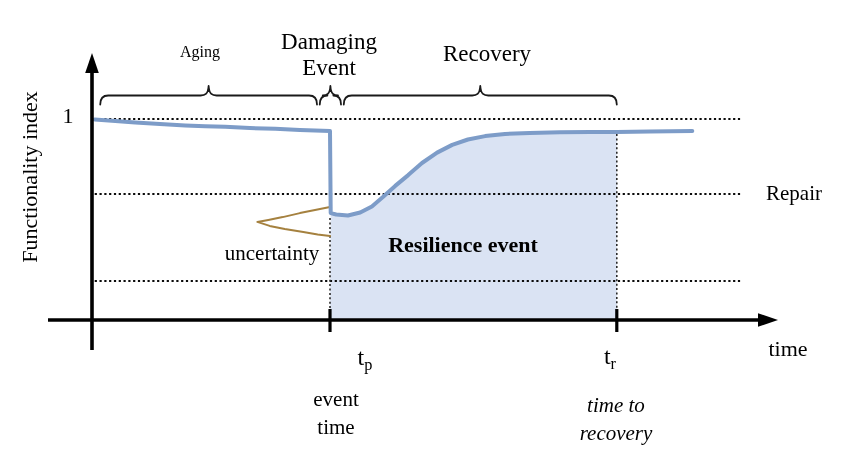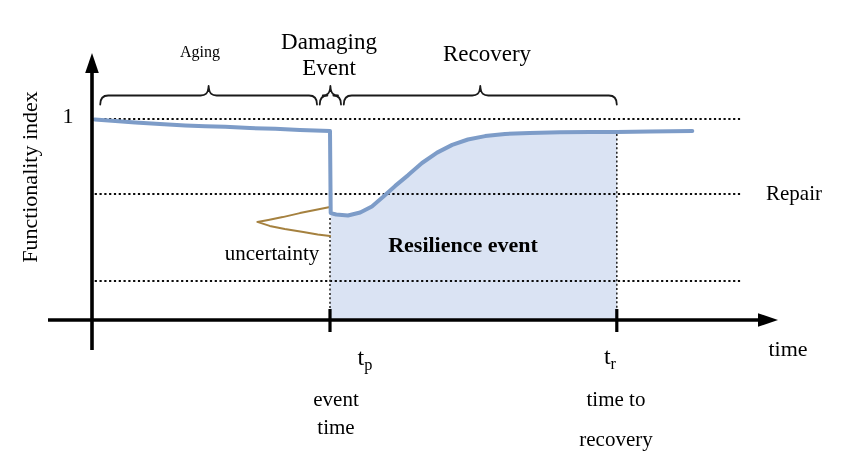--- a/index.html
+++ b/index.html
@@ -17,21 +17,21 @@
   .aging{left:200px;top:52px;font-size:16px;}
   .damaging{left:329px;top:55px;font-size:23px;line-height:26px;}
   .recovery{left:487px;top:54px;font-size:23px;}
   .uncertainty{left:272px;top:254px;font-size:21px;}
   .resilience{left:463px;top:245px;font-size:22px;font-weight:bold;}
   .repair{left:794px;top:194px;font-size:21px;}
   .collapse{left:798px;top:280px;font-size:21px;}
   .tp{left:333px;top:357px;font-size:24px;margin-left:32px;}
   .tpcap{left:336px;top:413px;font-size:21px;line-height:28px;}
   .tr{left:610px;top:356px;font-size:24px;}
-  .trcap{left:616px;top:419px;font-size:21px;line-height:40px;}
+  .trcap{left:616px;top:419px;font-size:21px;line-height:28px;font-style:italic;}
   .xlabel{left:788px;top:349px;font-size:22px;}
   .sub{font-size:0.68em;position:relative;top:0.32em;}
 </style>
 </head>
 <body>
 
 <div class="stage">
   <svg id="fig" width="858" height="470" viewBox="0 0 858 470">
       <path d="M 330.0 320 L 330.7 213.1 L 336.2 214.5 L 347.9 215.5 L 360.2 212.5 L 371.9 206.4 L 382.9 197.0 L 395.2 185.9 L 408.2 175.1 L 422.0 163.0 L 437.1 152.6 L 452.2 144.9 L 467.9 139.5 L 485.1 136.1 L 505.0 133.9 L 529.7 132.9 L 559.9 132.3 L 590.0 132.1 L 616.8 131.9 L 616.8 320 Z" fill="#dae3f3" stroke="none"></path>
       <path d="M 100.232 104.5 C 100.232 97 104.232 95.5 108.232 95.5 L 200.62 95.5 C 204.62 95.5 208.12 94.5 208.62 86 C 209.12 94.5 212.62 95.5 216.62 95.5 L 309.00800000000004 95.5 C 313.00800000000004 95.5 317.00800000000004 97 317.00800000000004 104.5" fill="none" stroke="#1a1a1a" stroke-width="1.8" stroke-linecap="round" stroke-linejoin="round"></path>

